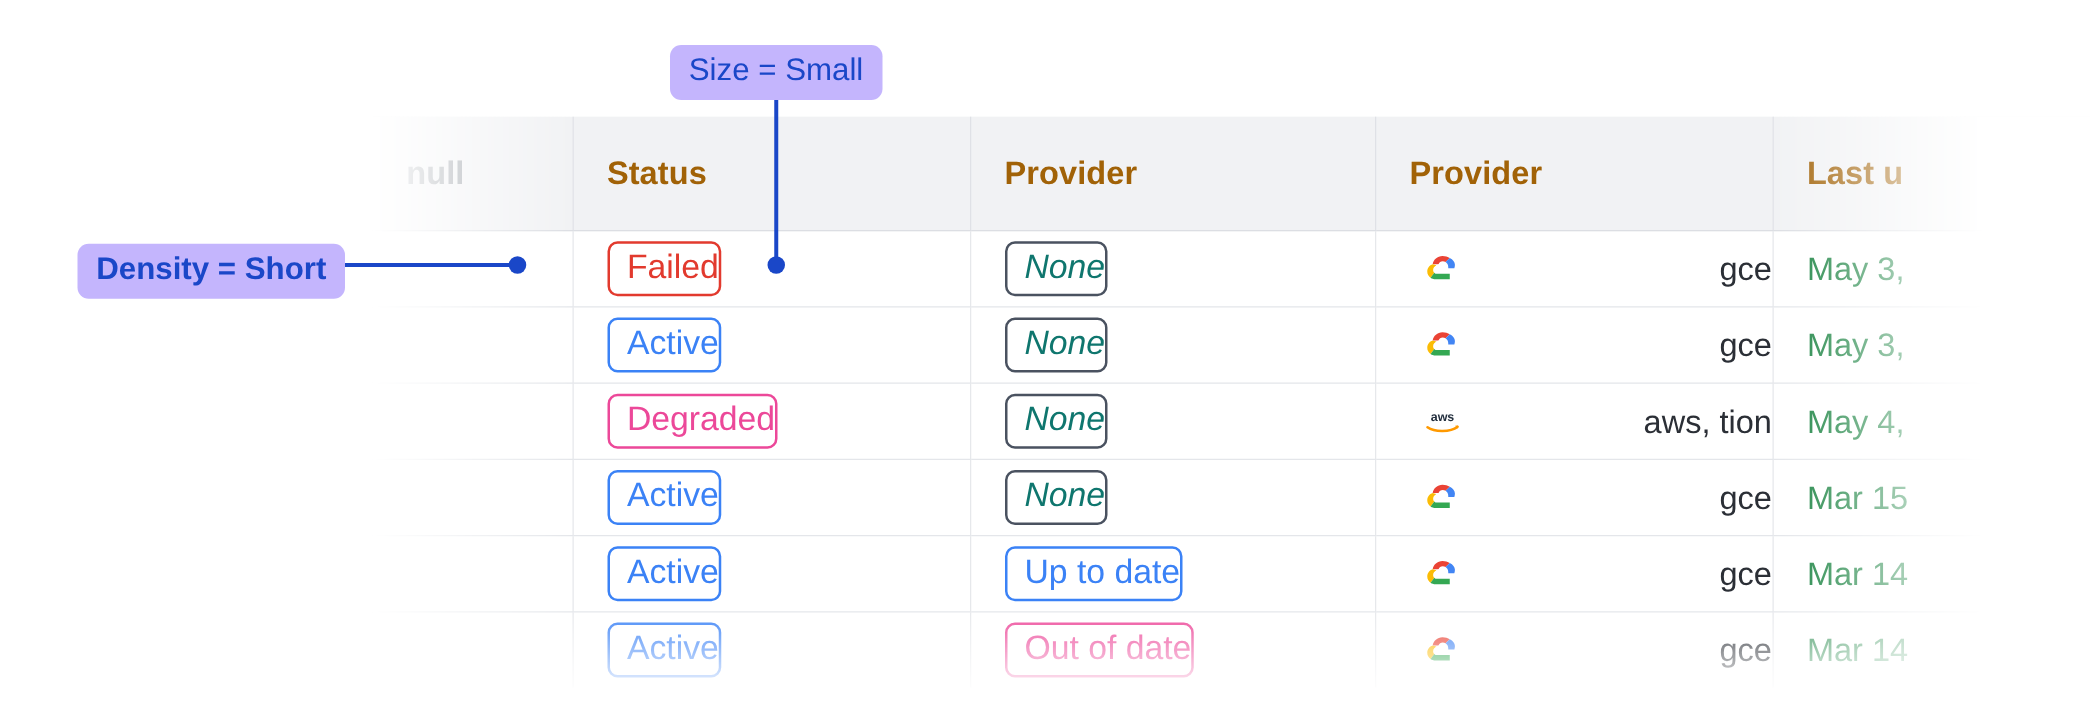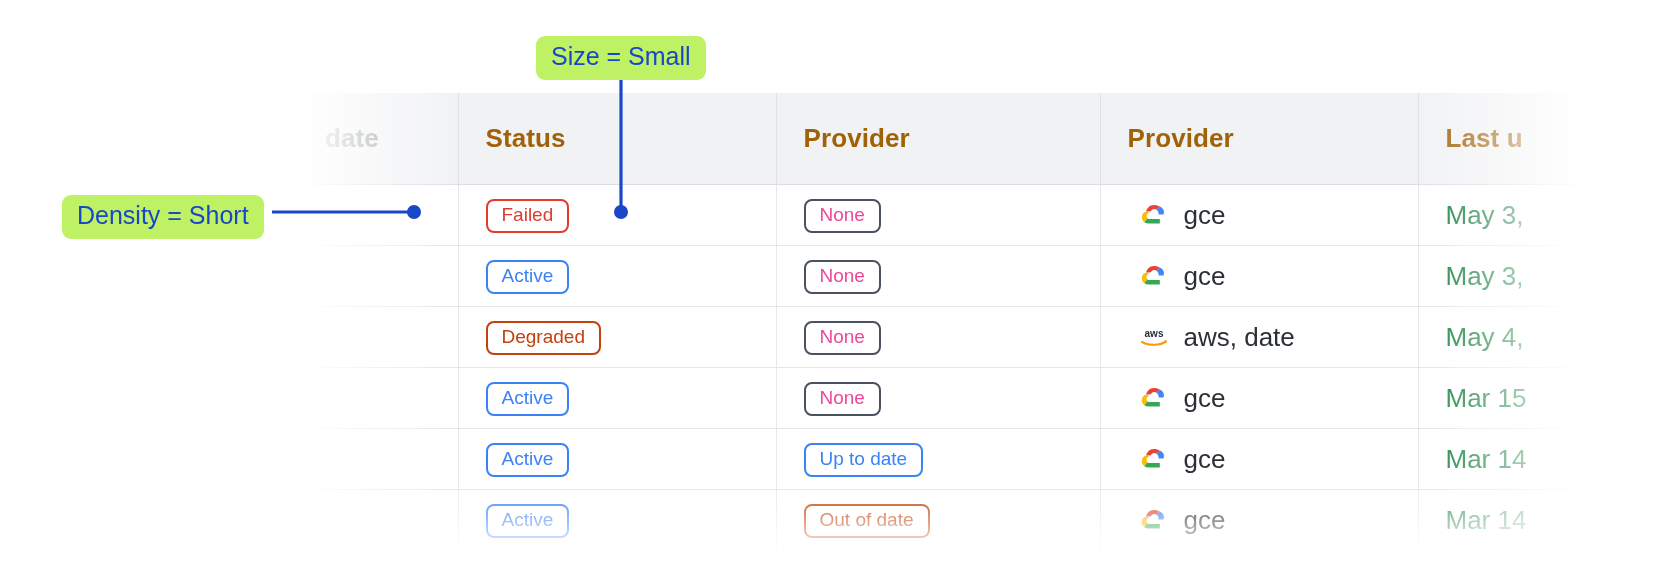--- a/index.html
+++ b/index.html
@@ -68,67 +68,67 @@
     white-space:nowrap;
     vertical-align:middle;
   }
   tbody td:last-child{border-right:none;}
   tbody tr:last-child td{border-bottom:none;}
 
   .badge{
     display:inline-block;
     border:2px solid currentColor;
     border-radius:8px;
-    padding:4px 14px 6px 14px;
-    font-size:19px;
+    padding:4px 0 6px 14px;
+    font-size:27px;
     line-height:1.08;
     background:#fff;
   }
   .badge.red{color:#e23a2e;}
   .badge.green{color:#3b82f6;}
-  .badge.orange{color:#c2410c;text-align:center;}
+  .badge.orange{color:#ec4899;text-align:center;}
   .badge.slate{color:#4a5260;}
-  .badge.slate span{color:#ec4899;}
-
-  .prov{display:flex;align-items:center;gap:14px;}
+  .badge.slate span{color:#0f766e;font-style:italic;}
+
+  .prov{display:flex;align-items:center;gap:14px;justify-content:space-between;}
   .prov-name{font-size:26px;color:#2b2f36;}
   .icon-wrap{width:32px;height:32px;display:flex;align-items:center;justify-content:center;flex:0 0 32px;margin-left:10px;}
   .date-cell{color:#15803d;font-size:26px;}
 
   
   .callout{
     position:absolute;
-    background:#bef264;
+    background:#c4b5fd;
     color:#1a47c8;
     font-size:25px;
     border-radius:9px;
     padding:7px 15px 9px 15px;
     white-space:nowrap;
     line-height:1.1;
   }
-  #callout-density{left:62px;top:195px;}
+  #callout-density{left:62px;top:195px;font-weight:bold;}
   #callout-size{left:536px;top:36px;}
 
   .ann-svg{position:absolute;left:0;top:0;width:1672px;height:564px;pointer-events:none;}
 </style>
 </head>
 <body>
 
 <div id="table-viewport">
   <table class="grid">
     <colgroup>
       <col class="c-desc">
         <col class="c-status">
         <col class="c-parents">
       <col class="c-provider">
         <col class="c-lastu">
     </colgroup>
     <thead>
       <tr>
-        <th class="col-desc">date</th>
+        <th class="col-desc">null</th>
         <th>Status</th>
         <th>Provider</th>
         <th>Provider</th>
         <th>Last u</th>
       </tr>
     </thead>
     <tbody id="table-body">
         <tr>
           <td></td>
           <td><span class="badge red">Failed</span></td>
@@ -177,21 +177,21 @@
           <td><span class="badge slate"><span>None</span></span></td>
           <td>
             <div class="prov">
               <span class="icon-wrap">
                 <svg viewBox="0 0 40 26" width="34" height="24">
                   <text x="20" y="13" text-anchor="middle" font-family="Liberation Sans, sans-serif" font-size="12.5" font-weight="bold" fill="#232f3e">aws</text>
                   <path d="M5 19 C12 24 28 24 35 18.5" stroke="#ff9900" stroke-width="2.6" fill="none" stroke-linecap="round"></path>
                   <path d="M33 17 L36.2 18.2 L34.3 21 Z" fill="#ff9900"></path>
                 </svg>
               </span>
-              <span class="prov-name">aws, date</span>
+              <span class="prov-name">aws, tion</span>
             </div>
           </td>
           <td><span class="date-cell">May 4,</span></td>
         </tr>
         <tr>
           <td></td>
           <td><span class="badge green">Active</span></td>
           <td><span class="badge slate"><span>None</span></span></td>
           <td>
             <div class="prov">

